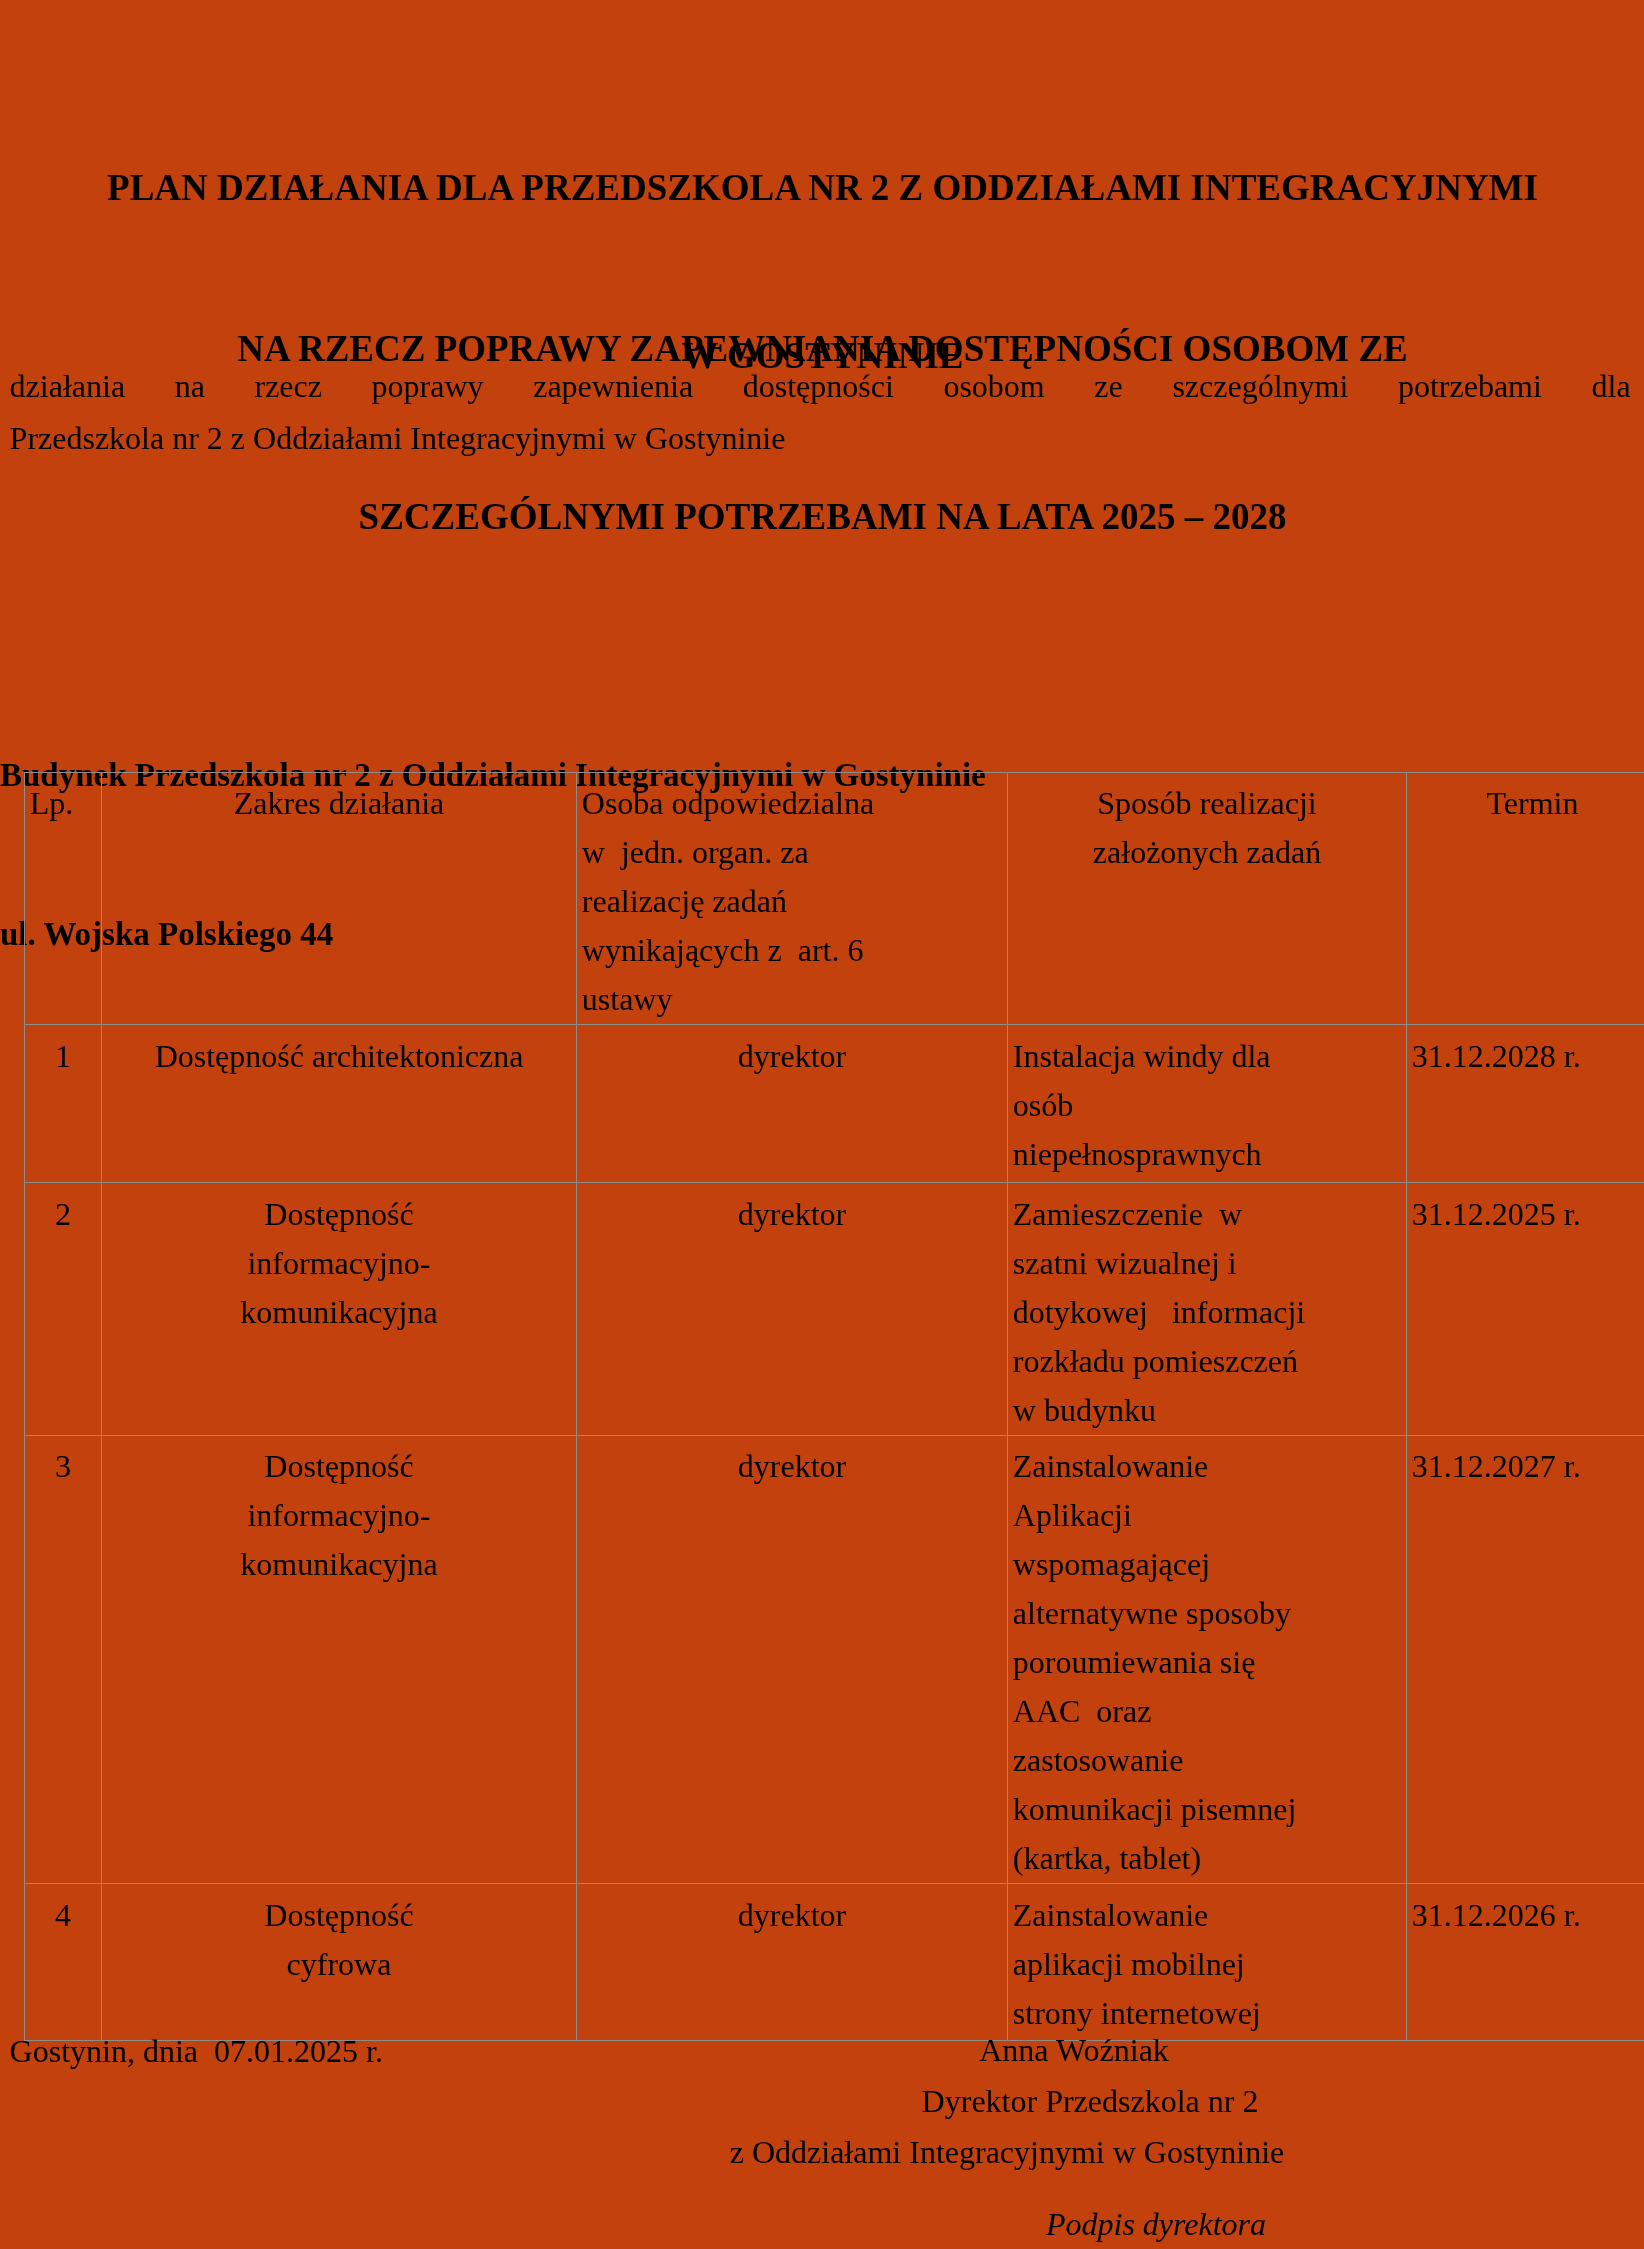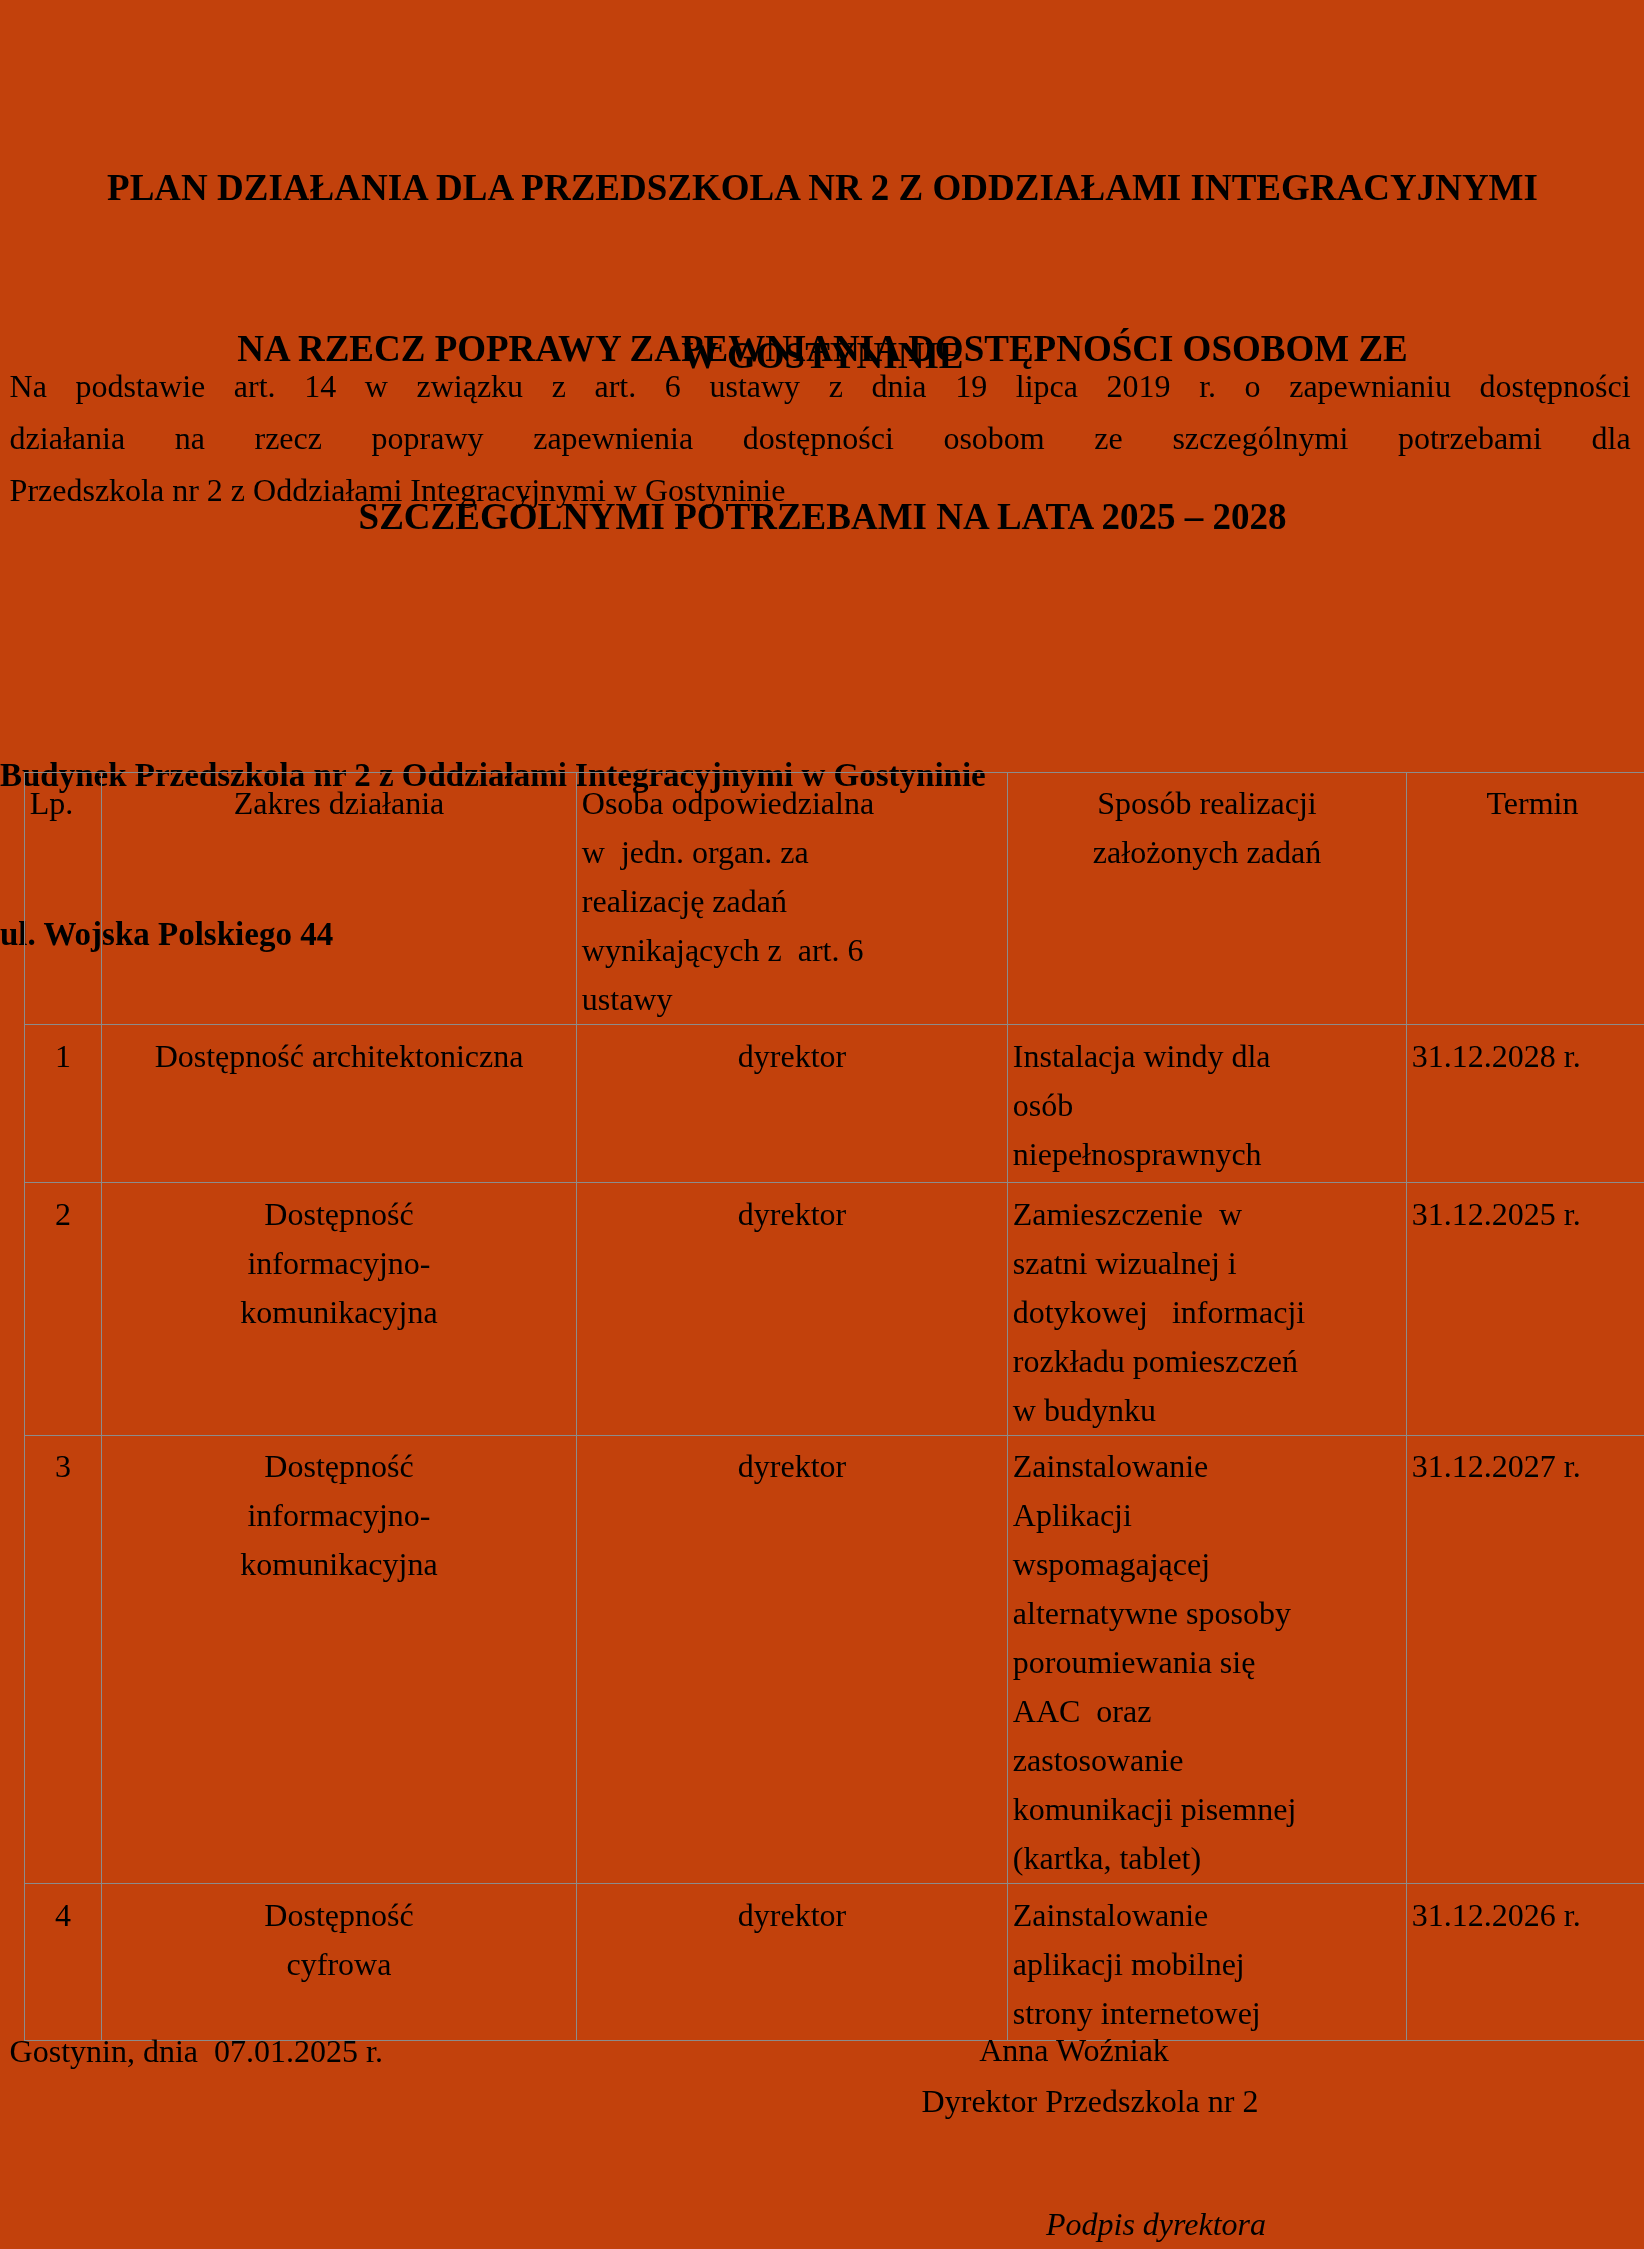--- a/index.html
+++ b/index.html
@@ -124,21 +124,20 @@
     <div>PLAN DZIAŁANIA DLA PRZEDSZKOLA NR 2 Z ODDZIAŁAMI INTEGRACYJNYMI</div>
     <div>W GOSTYNINIE</div>
   </div>
 
   <div class="abs doc-subtitle">
     <div>NA RZECZ POPRAWY ZAPEWNIANIA DOSTĘPNOŚCI OSOBOM ZE</div>
     <div>SZCZEGÓLNYMI POTRZEBAMI NA LATA 2025 – 2028</div>
   </div>
 
   <div class="abs intro">
-    <div class="jline">Na podstawie art. 14 w związku z art. 6 ustawy z dnia 19 lipca 2019 r. o zapewnianiu dostępności</div>
     <div class="jline">działania na rzecz poprawy zapewnienia dostępności osobom ze szczególnymi potrzebami dla</div>
     <div class="lline">Przedszkola nr 2 z Oddziałami Integracyjnymi w Gostyninie</div>
   </div>
 
   <div class="abs building-heading">
     <div>Budynek Przedszkola nr 2 z Oddziałami Integracyjnymi w Gostyninie</div>
     <div>ul. Wojska Polskiego 44</div>
   </div>
 
   <table class="plan">
@@ -212,18 +211,19 @@
         <td class="termin">31.12.2026 r.</td>
       </tr>
     </tbody>
   </table>
 
   <div class="abs footer-date">Gostynin, dnia  07.01.2025 r.</div>
 
   <div class="abs signature">
     <div class="sig-line sig-line-1">Anna Woźniak</div>
     <div class="sig-line sig-line-2">Dyrektor Przedszkola nr 2</div>
+    <div class="sig-line sig-line-3">z Oddziałami Integracyjnymi w Gostyninie</div>
   </div>
 
   <div class="abs signature-caption">Podpis dyrektora</div>
 
 </div>
 
 
 </body></html>

